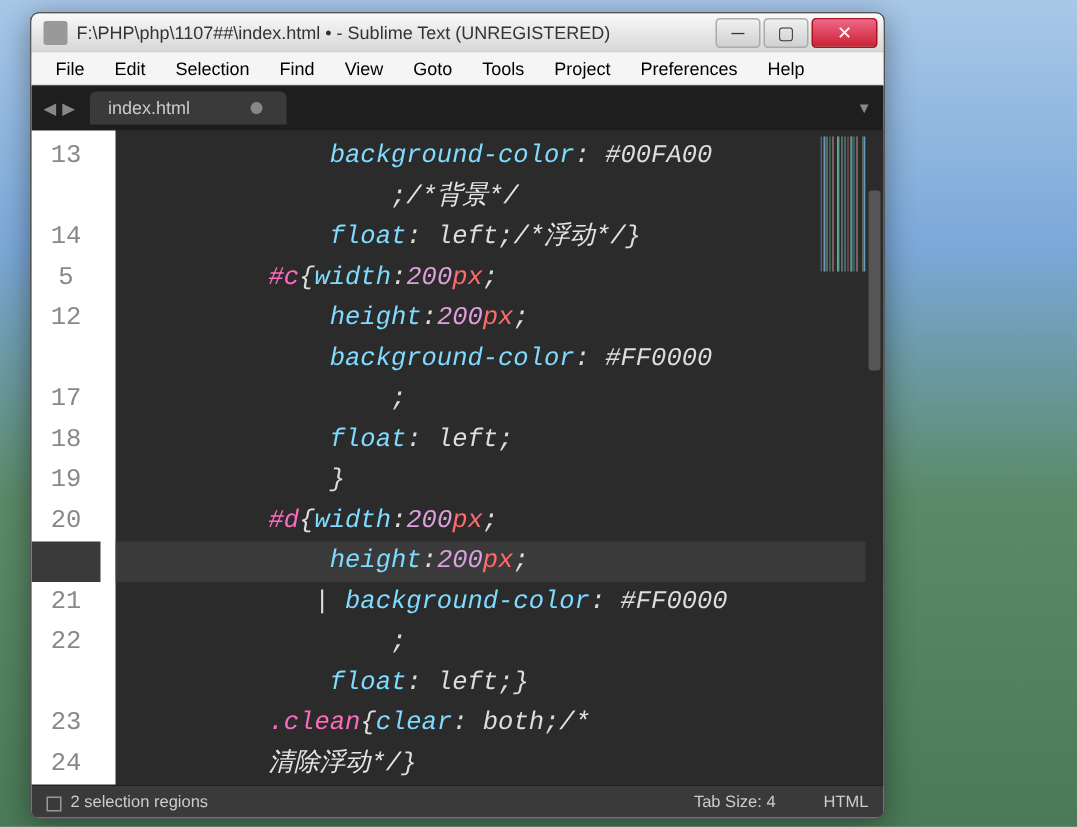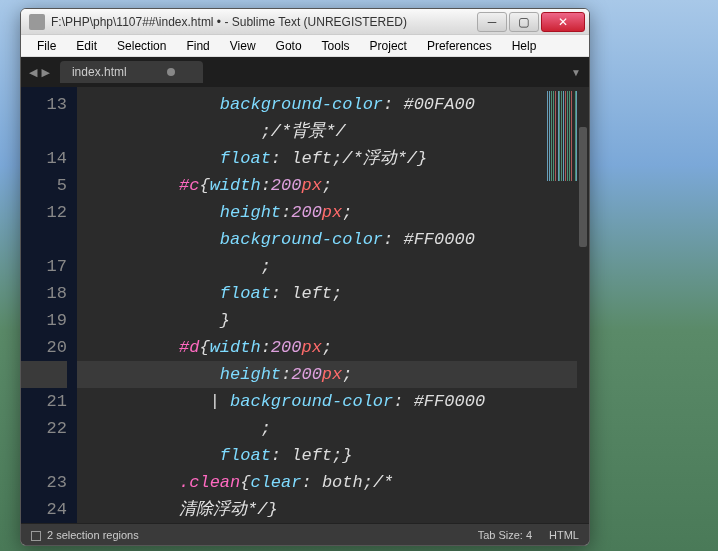--- a/index.html
+++ b/index.html
@@ -58,42 +58,42 @@
   background: #1e1e1e;
   display: flex; align-items: center;
   padding: 0 8px;
 }
 .nav-arrows { display: flex; gap: 4px; margin-right: 10px; }
 .nav-arrows span { color: #888; font-size: 11px; }
 .tab {
   background: #3a3a3a;
   color: #ccc;
   font-size: 12px;
-  padding: 4px 28px 4px 12px;
+  padding: 4px 16px 4px 12px;
   border-radius: 4px 4px 0 0;
   display: flex; align-items: center; gap: 40px;
 }
 .tab .dirty { width: 8px; height: 8px; background: #888; border-radius: 50%; }
 .tab-row .spacer { flex: 1; }
 .tab-row .chev { color: #888; font-size: 10px; margin-left: 6px; }
 .code-area {
   flex: 1;
   display: flex;
   background: #2b2b2b;
   font-family: Consolas, "Courier New", monospace;
   font-size: 17px;
   font-style: italic;
   line-height: 27px;
   position: relative;
 }
 .gutter {
   width: 56px;
-  background: #0f172a;
+  background: #ffffff;
   color: #888;
-  text-align: right;
+  text-align: center;
   padding-right: 10px;
   padding-top: 4px;
 }
 .gutter div { font-style: normal; }
 .gutter .hl { background: #3a3a3a; }
 .code {
   flex: 1;
   padding-top: 4px;
   color: #ddd;
   white-space: pre;
@@ -134,21 +134,21 @@
   background: #3a3a3a;
   color: #ccc;
   font-size: 11px;
   display: flex; align-items: center;
   padding: 0 10px;
   border-top: 1px solid #222;
 }
 .statusbar .sb-left { display: flex; align-items: flex-end; gap: 6px; }
 .statusbar .sb-icon { width:10px; height:10px; border:1px solid #999; }
 .statusbar .spacer { flex: 1; }
-.statusbar .sb-item { margin-left: 17px; }
+.statusbar .sb-item { margin-left: 32px; }
 </style>
 </head>
 <body>
 
 <div class="window">
   <div class="titlebar">
     <div class="icon"></div>
     <div class="title">F:\PHP\php\1107##\index.html • - Sublime Text (UNREGISTERED)</div>
     <div class="win-controls">
       <div class="win-btn">─</div>

